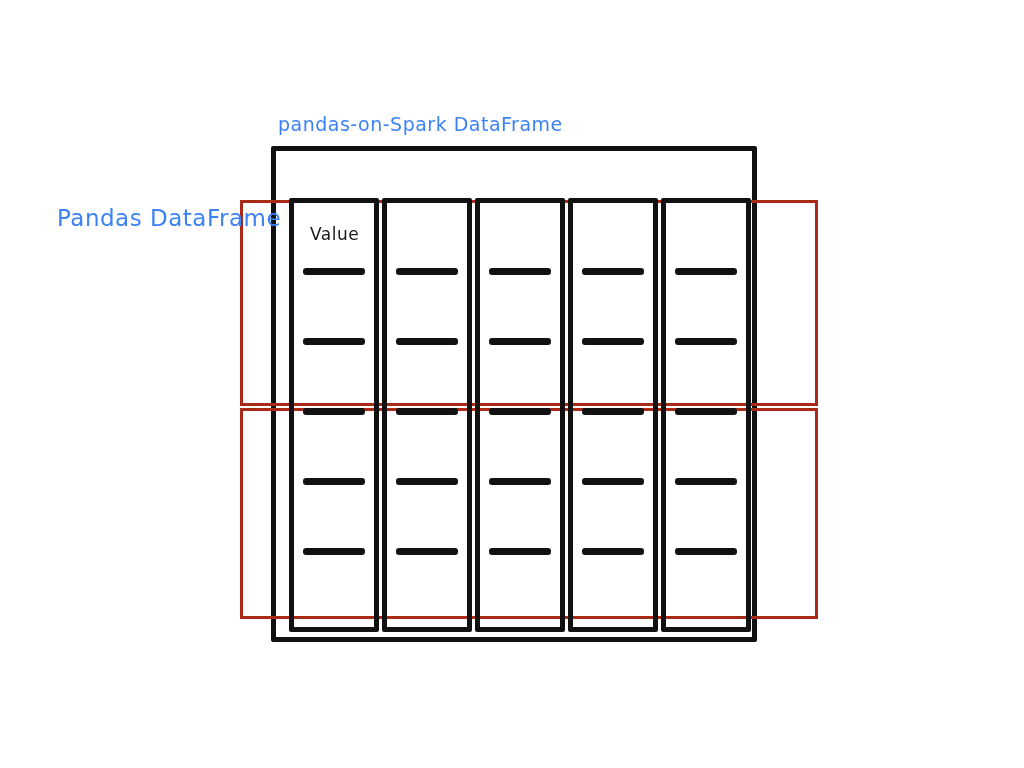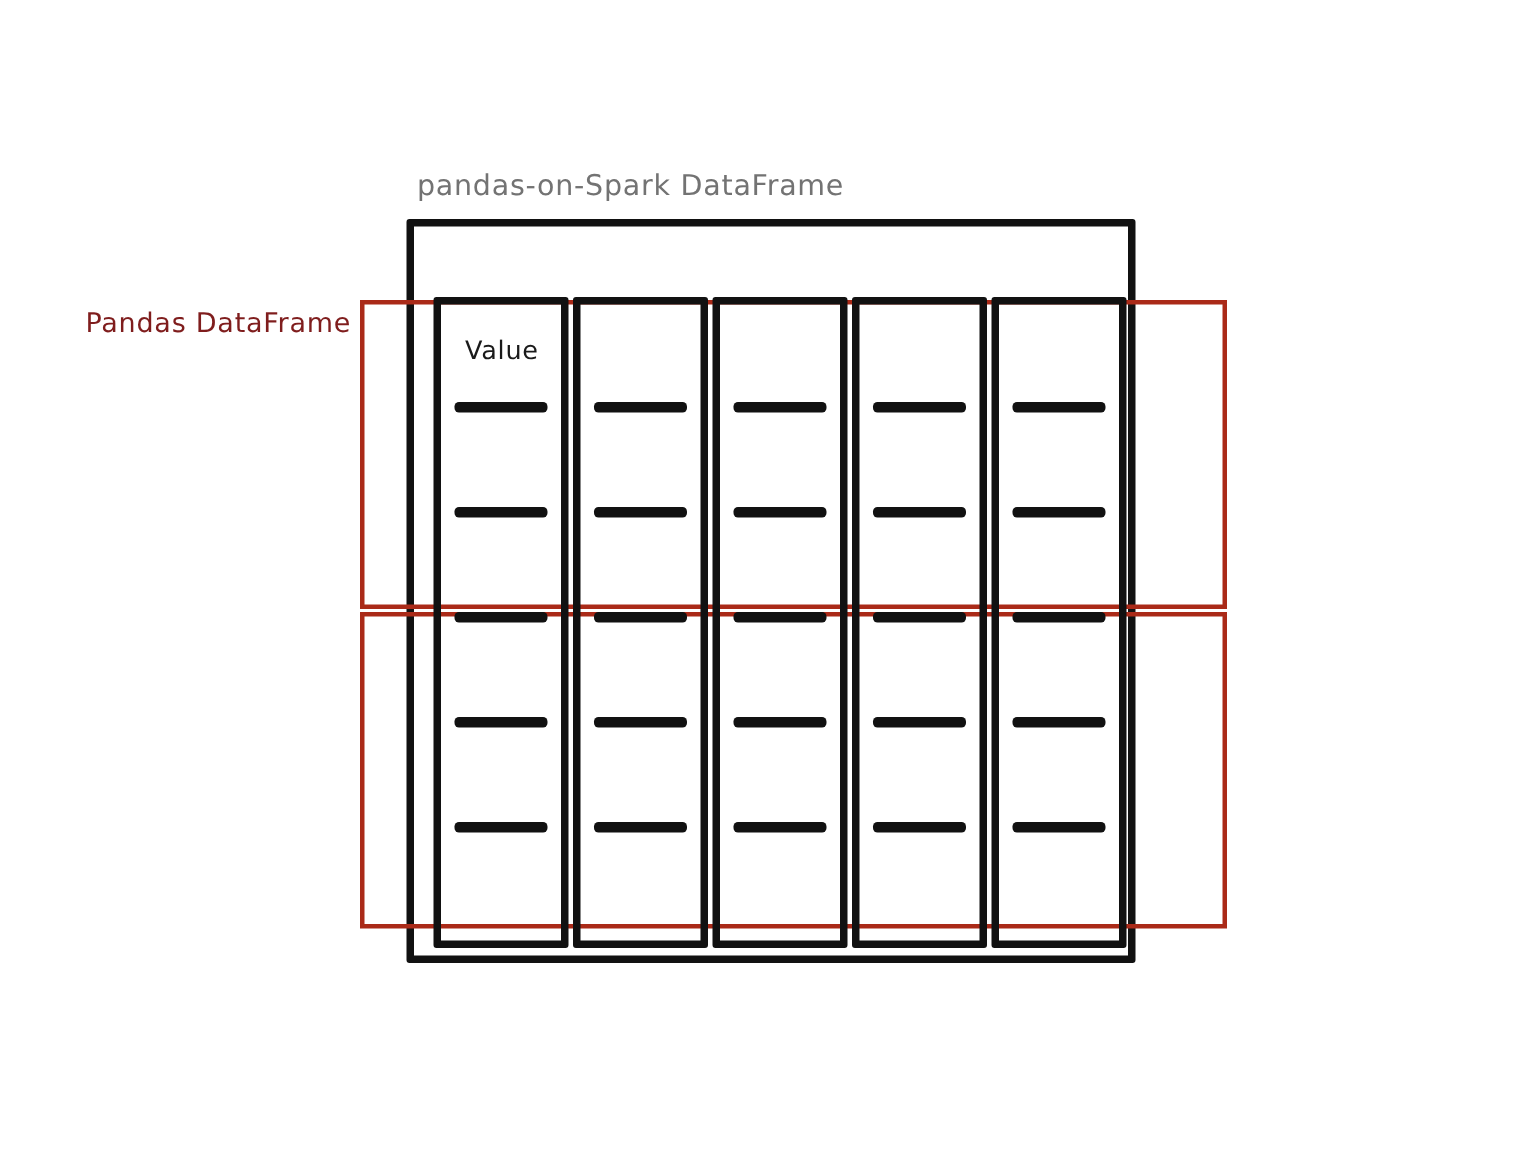--- a/index.html
+++ b/index.html
@@ -20,39 +20,39 @@
   .label {
     position: absolute;
     font-family: "DejaVu Sans", sans-serif;
     white-space: nowrap;
     letter-spacing: 0.5px;
   }
   #label-dataframe {
     left: 278px;
     top: 113px;
     font-size: 19px;
-    color: #737373;
+    color: #3b82f6;
   }
   #label-series {
     left: 292px;
     top: 168px;
     font-size: 19px;
     color: #1a1a1a;
   }
   #label-value {
     left: 310px;
     top: 224px;
     font-size: 17px;
     color: #1a1a1a;
   }
   #label-pandas-df {
     left: 57px;
     top: 205px;
-    font-size: 18px;
-    color: #7f1d1d;
+    font-size: 23px;
+    color: #3b82f6;
   }
 
   
   #outer-frame {
     position: absolute;
     left: 271px;
     top: 146px;
     width: 486px;
     height: 496px;
     border: 5px solid #111111;

